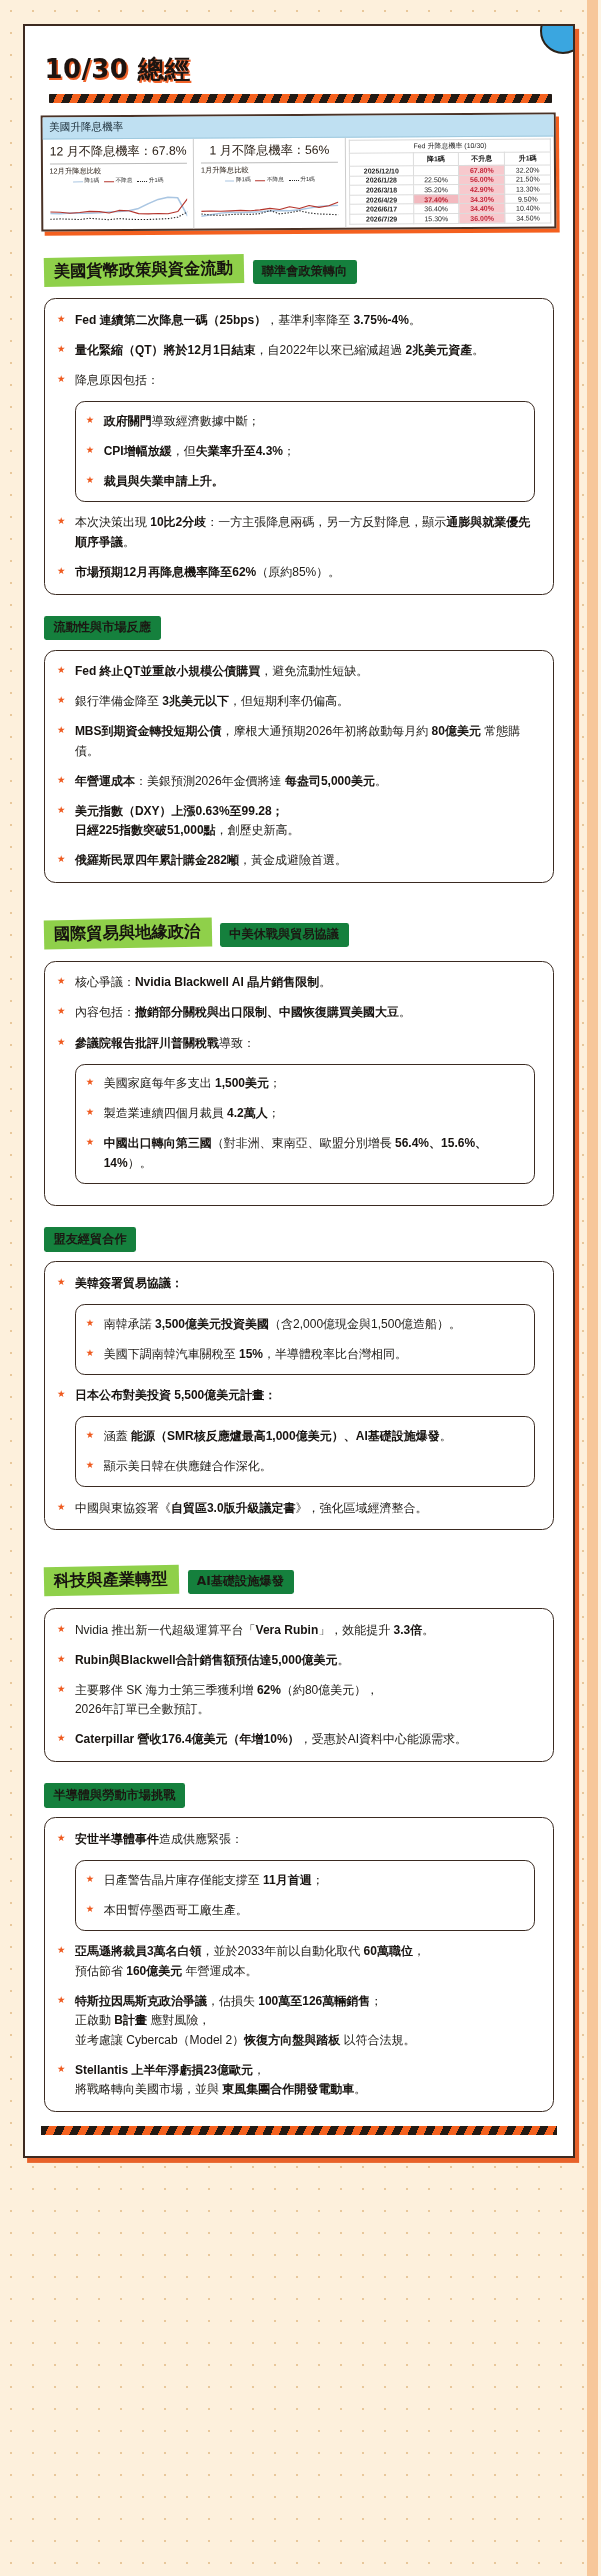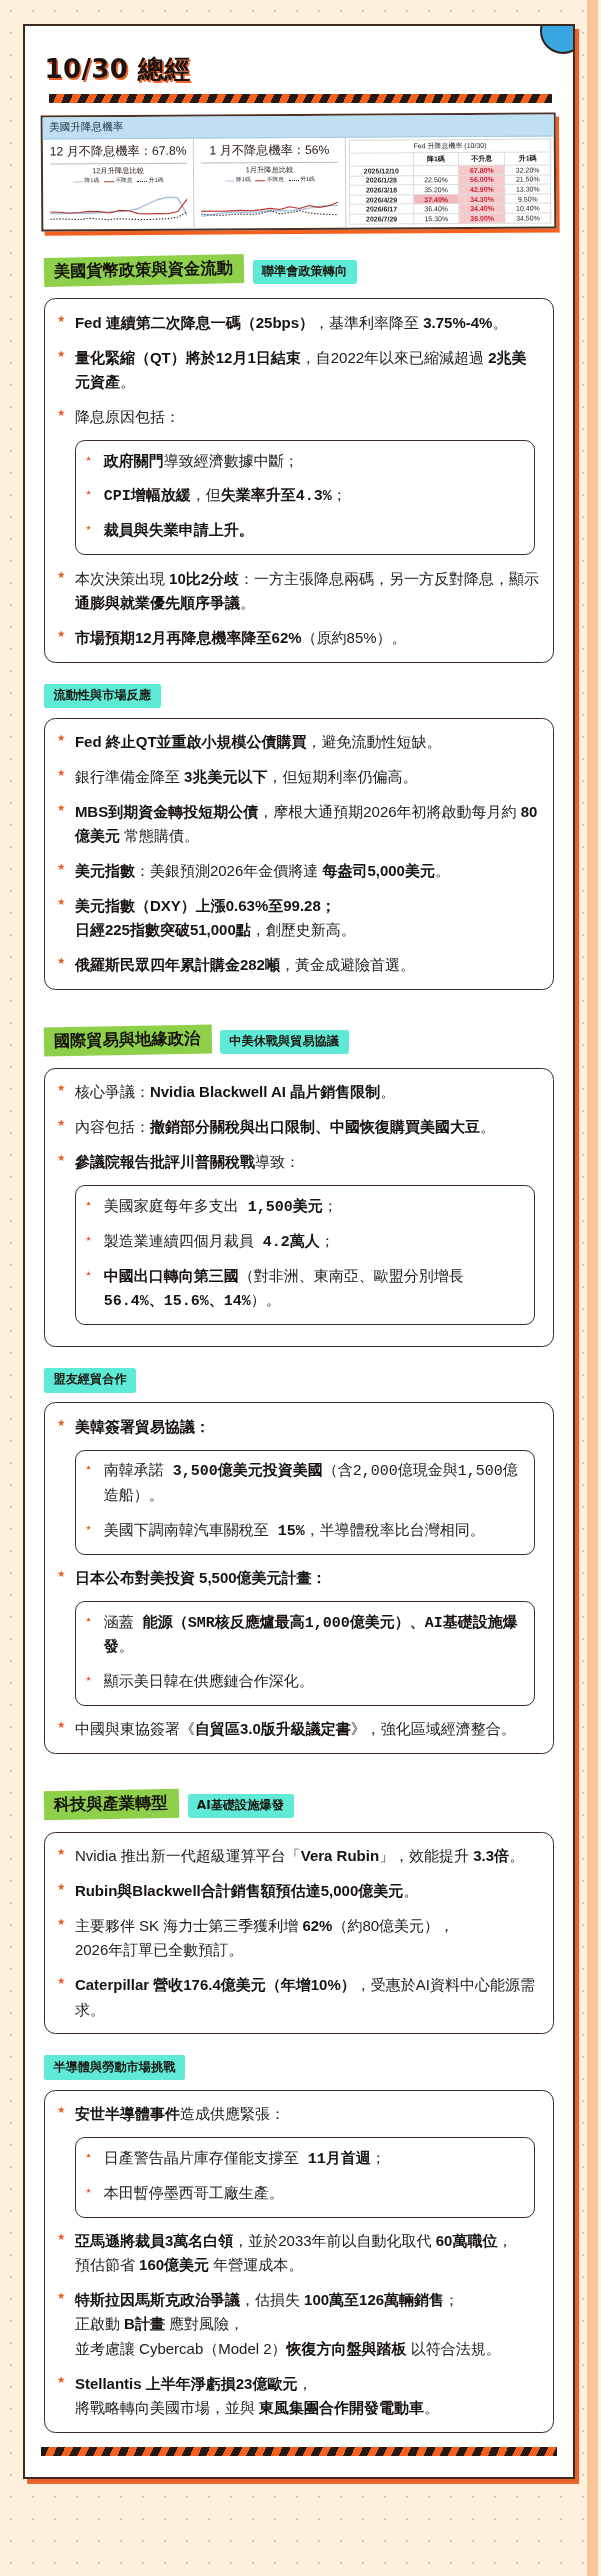--- a/index.html
+++ b/index.html
@@ -92,21 +92,21 @@
     padding:4.1px 6.5px 4.9px 6.5px;
     min-width:0;
   }
   .pane-title{
     font-size:12.2px;
     text-align:center;
     padding-bottom:3.3px;
     border-bottom:0.8px solid #bbb;
     white-space:nowrap;
   }
-  .pane-sub{font-size:7.3px;text-align:center;margin:2.4px 0 0.8px;}
+  .pane-sub{font-size:7.3px;text-align:left;margin:2.4px 0 0.8px;}
   .pane-legend{
     font-size:5.7px;text-align:center;color:#333;
     display:flex;gap:4.9px;justify-content:center;align-items:center;
     margin-bottom:1.6px;
   }
   .lg{display:inline-flex;align-items:center;gap:1.6px;}
   .lg i{display:inline-block;width:9.8px;height:0;border-top:1.6px solid #aac6e2;}
   .lg.red i{border-top:1.6px solid #b5352c;}
   .lg.dot i{border-top:1.6px dotted #222;}
   .spark{display:block;width:100%;height:37px;}
@@ -148,21 +148,21 @@
     color:#16130f;
     font-size:16.3px;
     font-weight:900;
     padding:3.3px 11.4px 4.1px 9.8px;
     margin:21px 0 13px 8.1px;
     transform:rotate(-1.1deg);
     font-family:"DejaVu Sans","Liberation Sans",sans-serif;
   }
   .h2-yellow{
     display:inline-block;
-    background:#5eead4;
+    background:#15803d;
     color:#1b1712;
     font-size:12.2px;
     font-weight:900;
     padding:3.3px 9.8px 4.1px 9px;
     margin:6.5px 0 9.8px 8.1px;
     border-radius:2.4px;
     font-family:"DejaVu Sans","Liberation Sans",sans-serif;
   }
 
   
@@ -170,28 +170,27 @@
     border:1.3px solid #3a2a21;
     border-radius:11.4px;
     margin:0 8.1px 14.6px 8.1px;
     padding:11.4px 13px 9.8px 11.4px;
     background:#fff;
   }
   .box.inner{
     margin:9.8px 4.9px 11.4px 18px;
     padding:9.8px 11.4px 8.1px 9.8px;
     border-radius:9.8px;
-    font-family:Liberation Mono, monospace;
   }
   ul.blist{list-style:none;margin:0;padding:0;}
   ul.blist > li{
     position:relative;
     padding-left:18px;
     margin:0 0 10.6px 0;
-    font-size:15px;
+    font-size:12px;
     line-height:1.62;
     color:#23201c;
   }
   ul.blist > li:last-child{margin-bottom:1.6px;}
   ul.blist > li::before{
     content:"★";
     position:absolute;left:0;top:0;
     color:#ef5a1f;
     font-size:9.4px;
     line-height:1.62;
@@ -341,21 +340,21 @@
               </ul>
             </div>
             <li>本次決策出現 <b>10比2分歧</b>：一方主張降息兩碼，另一方反對降息，顯示<b>通膨與就業優先順序爭議</b>。</li>
             <li><b>市場預期12月再降息機率降至62%</b>（原約85%）。</li>
           </ul>
         </div><div class="h2-yellow">流動性與市場反應</div><div class="box">
           <ul class="blist">
             <li><b>Fed 終止QT並重啟小規模公債購買</b>，避免流動性短缺。</li>
             <li>銀行準備金降至 <b>3兆美元以下</b>，但短期利率仍偏高。</li>
             <li><b>MBS到期資金轉投短期公債</b>，摩根大通預期2026年初將啟動每月約 <b>80億美元</b> 常態購債。</li>
-            <li><b>美元指數</b>：美銀預測2026年金價將達 <b>每盎司5,000美元</b>。</li>
+            <li><b>年營運成本</b>：美銀預測2026年金價將達 <b>每盎司5,000美元</b>。</li>
             <li><b>美元指數（DXY）上漲0.63%至99.28；</b><span class="sub-line"><b>日經225指數突破51,000點</b>，創歷史新高。</span></li>
             <li><b>俄羅斯民眾四年累計購金282噸</b>，黃金成避險首選。</li>
           </ul>
         </div><div class="h1-green">國際貿易與地緣政治</div><div class="h2-yellow">中美休戰與貿易協議</div><div class="box">
           <ul class="blist">
             <li>核心爭議：<b>Nvidia Blackwell AI 晶片銷售限制</b>。</li>
             <li>內容包括：<b>撤銷部分關稅與出口限制、中國恢復購買美國大豆</b>。</li>
             <li><b>參議院報告批評川普關稅戰</b>導致：</li>
             <div class="box inner">
               <ul class="blist">

